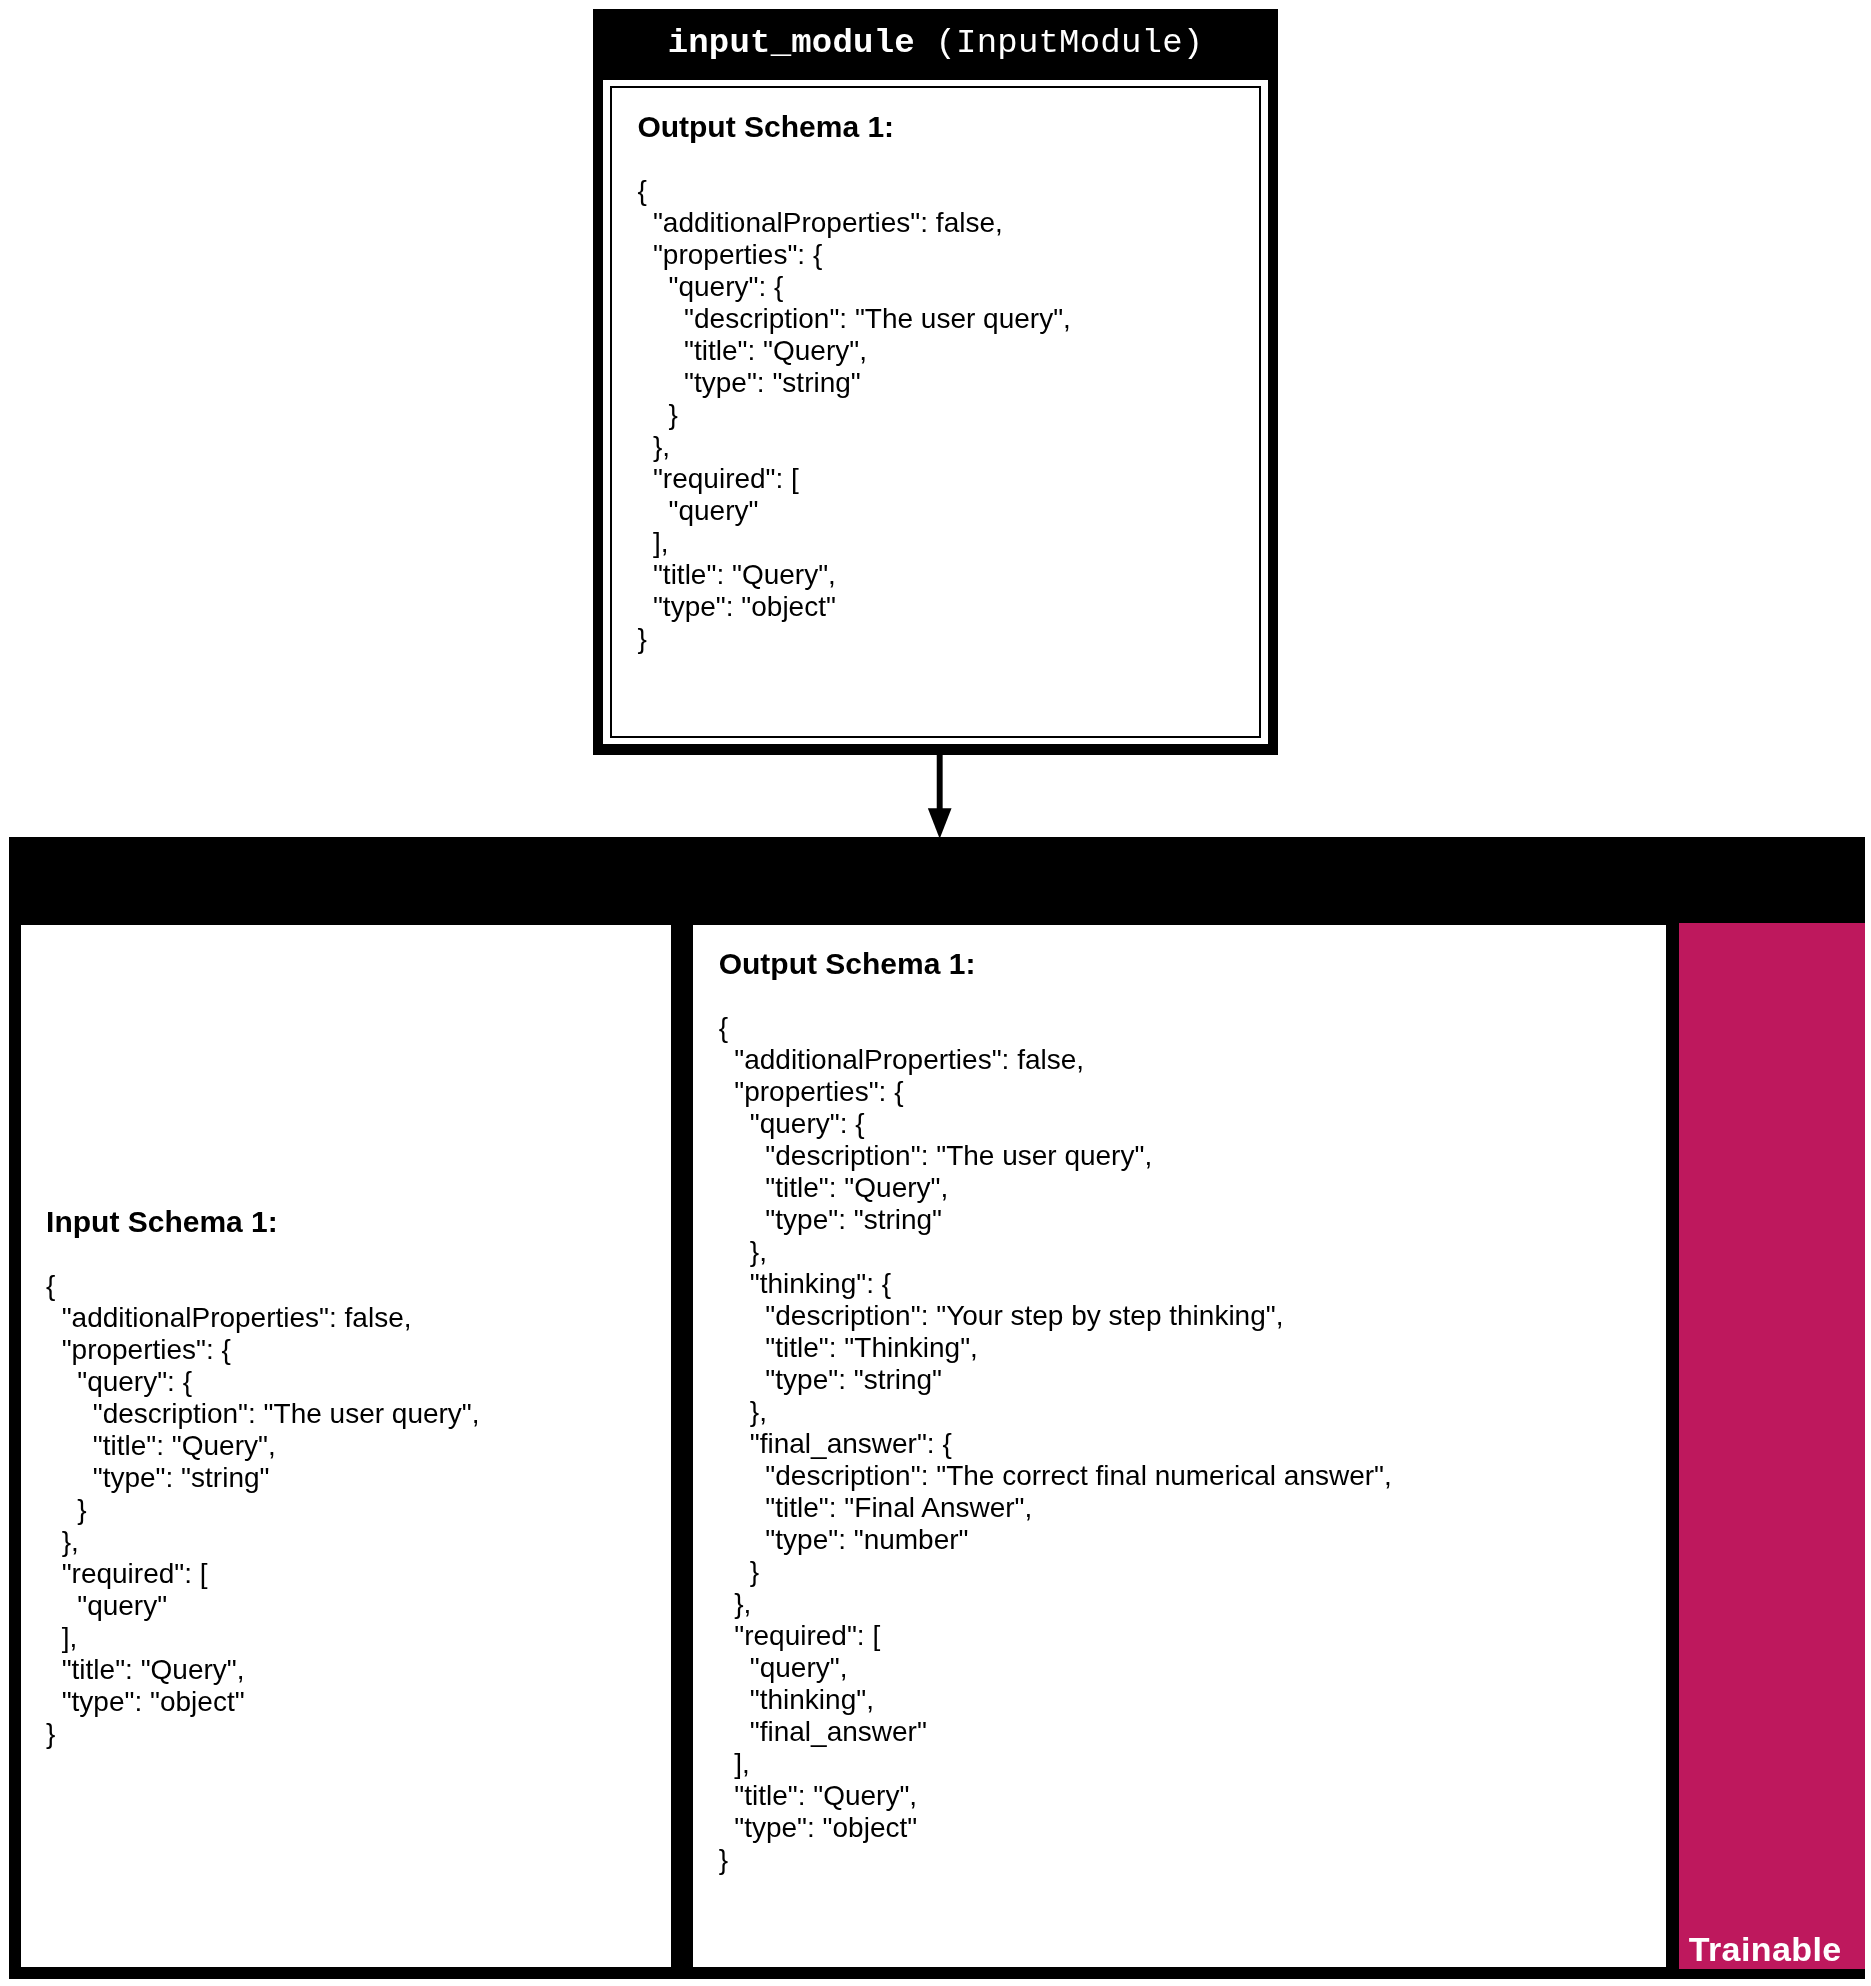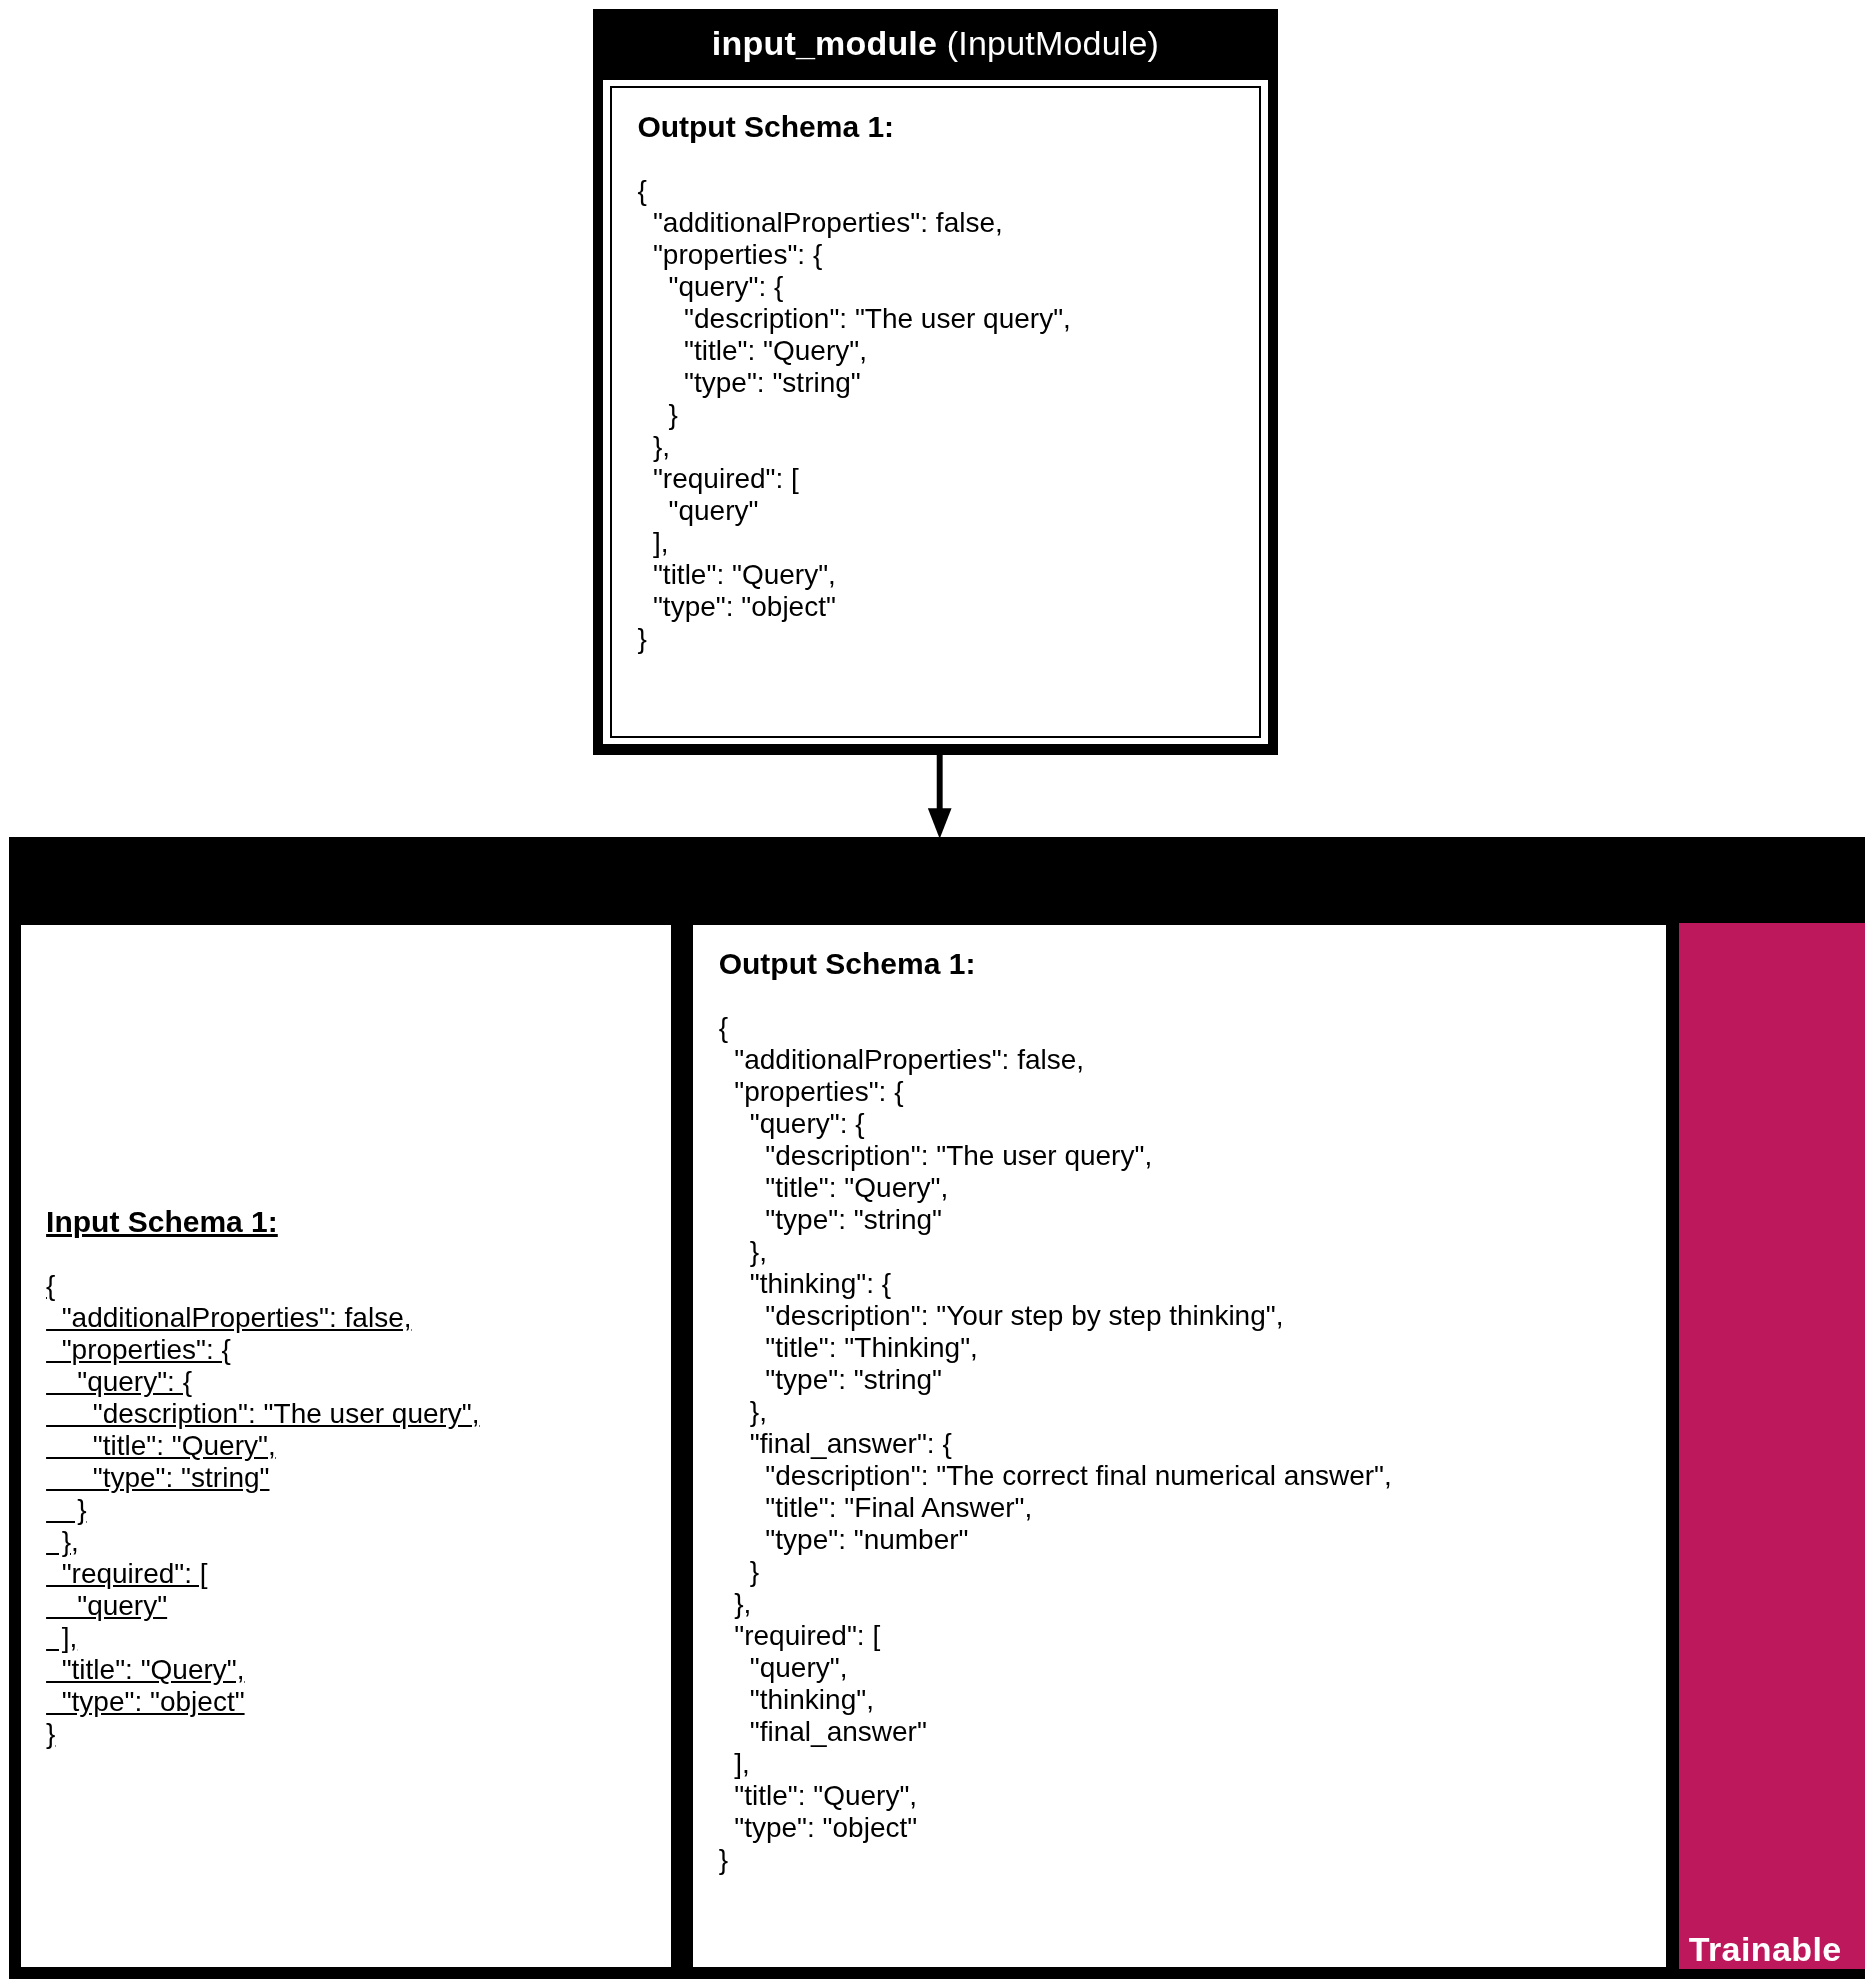--- a/index.html
+++ b/index.html
@@ -68,20 +68,21 @@
   #input-module-node {
     left: 593px;
     top: 8.5px;
     width: 685px;
     height: 746px;
     padding: 0;
   }
   #input-module-node .node-title {
     padding-top: 17px;
     height: 53px;
+    font-family: Liberation Mono, monospace;
   }
   #input-module-node .node-body {
     position: absolute;
     left: 10.2px;
     top: 71px;
     right: 10.2px;
     bottom: 10.2px;
     background: #ffffff;
     box-sizing: border-box;
     padding: 6.8px;
@@ -121,21 +122,20 @@
     align-items: stretch;
     gap: 0;
   }
   #input-schema-panel {
     width: 654px;
     margin-right: 18.6px;
     flex: 0 0 654px;
   }
   #input-schema-panel .panel-inner {
     padding-top: 280px;
-    text-decoration: underline;
   }
   #output-schema-panel {
     flex: 1 1 auto;
     margin-right: 10.2px;
   }
   .trainable-badge {
     flex: 0 0 186px;
     background: #be185d;
     color: #ffffff;
     display: flex;

